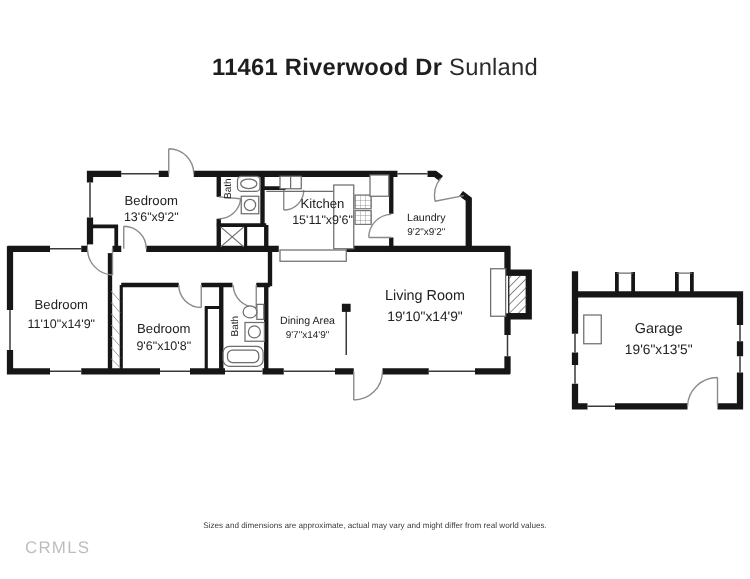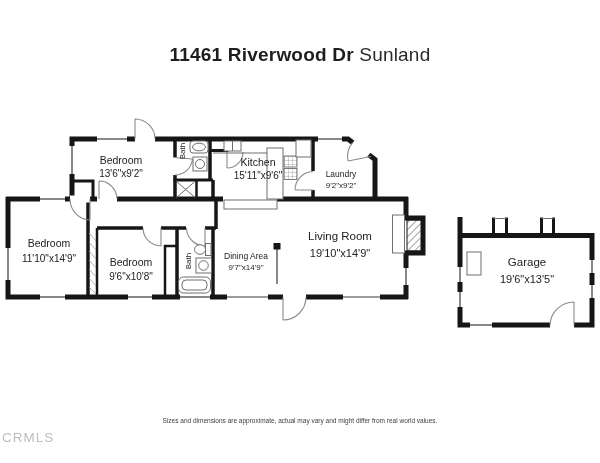--- a/index.html
+++ b/index.html
@@ -20,21 +20,21 @@
   .room-dims-sm{font-size:8px;fill:#222;}
   .room-name-lg{font-size:11.5px;fill:#222;}
   .room-dims-lg{font-size:11px;fill:#222;}
   .bath-label{font-size:8px;fill:#222;}
   text{text-anchor:middle;}
   #footer{
     position:absolute;top:417px;left:0;width:600px;text-align:center;
     font-size:6.5px;color:#3c3c3c;
   }
   #logo{
-    position:absolute;left:2px;top:430px;font-size:13.5px;color:#bdbdbd;
+    position:absolute;left:20px;top:430px;font-size:13.5px;color:#bdbdbd;
     letter-spacing:1px;font-weight:400;
   }
   .wall{stroke:#161616;fill:none;}
   .w5{stroke-width:5;}
   .w35{stroke-width:3.5;}
   .w3{stroke-width:3;}
   .w25{stroke-width:2.5;}
   .thin{stroke:#6e6e6e;stroke-width:1;fill:none;}
   .thin-f{stroke:#6e6e6e;stroke-width:1;fill:#fff;}
   .winline{stroke:#3a3a3a;stroke-width:1.2;fill:none;}

